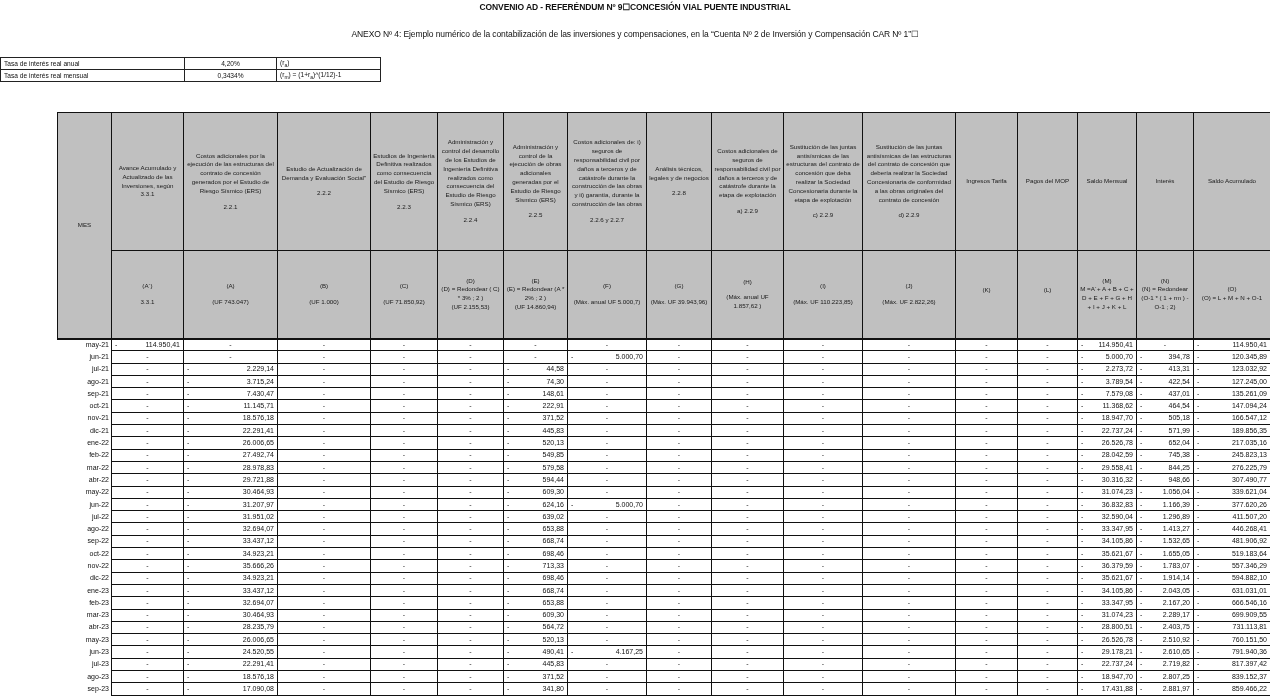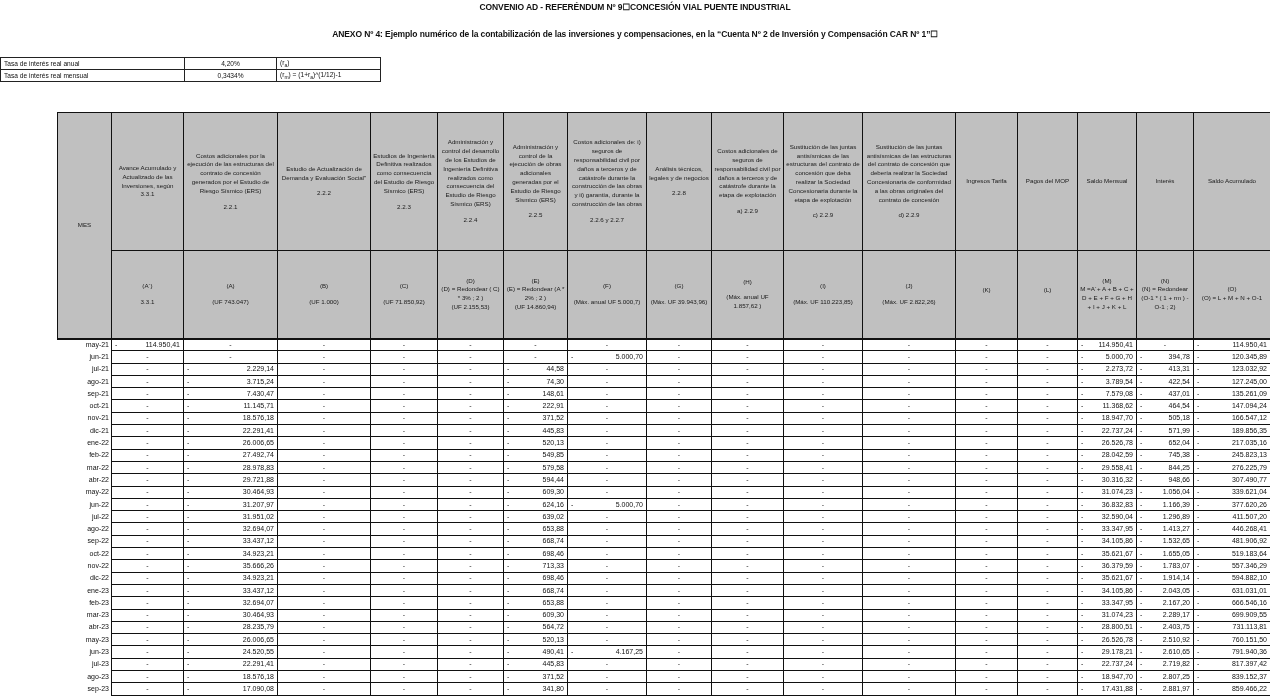--- a/index.html
+++ b/index.html
@@ -1,19 +1,19 @@
 <!DOCTYPE html>
 <html><head>
 <meta charset="utf-8">
 <style>
   * { box-sizing: border-box; margin: 0; padding: 0; }
   html, body { width: 1270px; height: 700px; overflow: hidden; background: #ffffff; }
   body { font-family: "Liberation Sans", sans-serif; color: #111; position: relative; }
   .title1 { position: absolute; top: 2px; left: 0; width: 1270px; text-align: center; font-size: 8.5px; font-weight: bold; letter-spacing: -0.1px; }
-  .title2 { position: absolute; top: 29px; left: 0; width: 1270px; text-align: center; font-size: 8.5px; font-weight: bold; letter-spacing: -0.1px; }
+  .title2 { position: absolute; top: 29px; left: 0; width: 1270px; text-align: center; font-size: 8.5px; font-weight: normal; letter-spacing: -0.1px; }
   table.rates { position: absolute; top: 57px; left: 0; border-collapse: collapse; font-size: 6.6px; }
   table.rates td { border: 1px solid #222; height: 12px; padding: 0 3px; white-space: nowrap; }
   table.rates td.lbl { width: 184px; }
   table.rates td.val { width: 92px; text-align: center; }
   table.rates td.fml { width: 104px; }
   sub { font-size: 5px; }
 
   table.main { position: absolute; top: 112px; left: 57px; border-collapse: collapse; table-layout: fixed; width: 1213px; font-size: 6.2px; }
   table.main th { background: #c0c0c0; border: 1.5px solid #111; font-weight: normal; text-align: center; vertical-align: middle; padding: 1px 2px; line-height: 1.42; color: #1a1a1a; }
   table.main th.h1 { height: 138px; }

